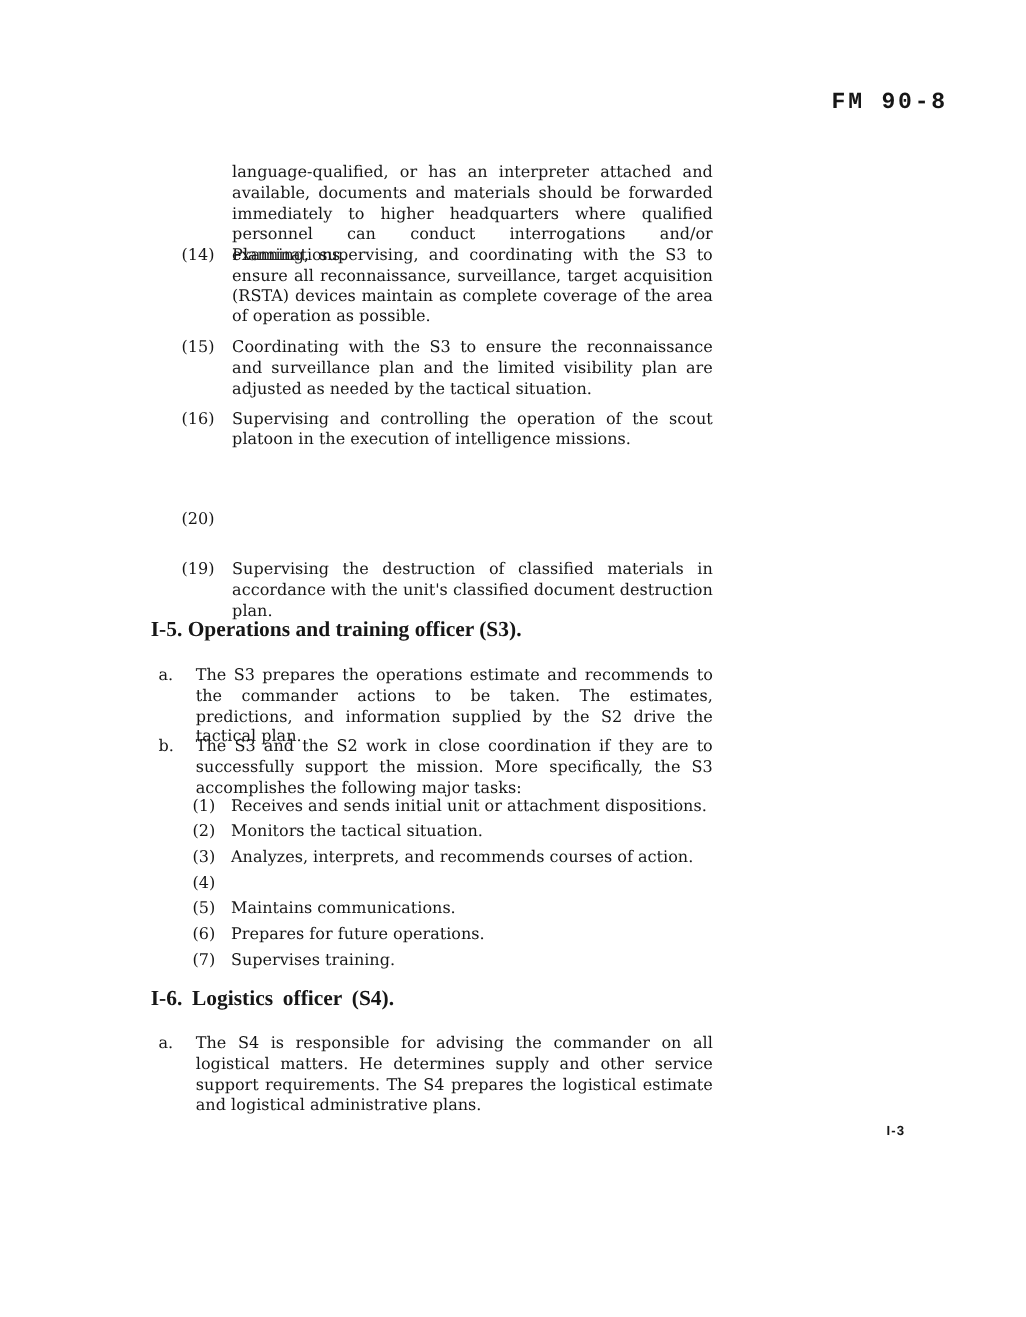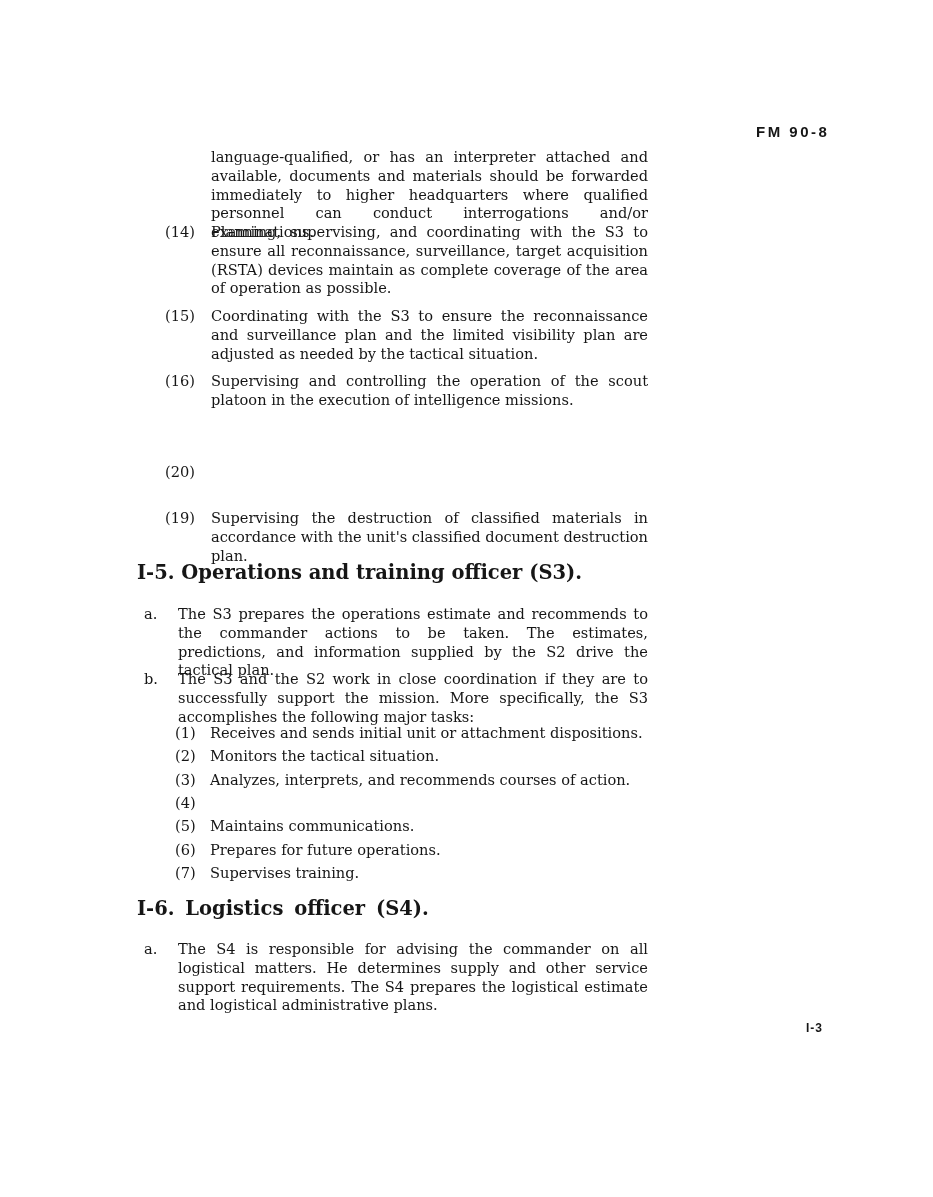--- a/index.html
+++ b/index.html
@@ -7,24 +7,23 @@
     position:relative;
     width:933px;height:1197px;
     margin:0 auto;
     background:#ffffff;
     font-family:"DejaVu Serif","Liberation Serif",serif;
     color:#161616;
     overflow:hidden;
   }
   .hdr{
     position:absolute;top:82px;left:756px;
-    font-family:Liberation Sans, sans-serif;
-    font-weight:bold;font-size:15px;letter-spacing:2.5px;
+    font-family:Liberation Mono, monospace;
+    font-weight:bold;font-size:21px;letter-spacing:2.5px;
     white-space:nowrap;
-    margin-top:41px;
   }
   .ftr{
     position:absolute;top:1021px;left:806px;
     font-family:"Liberation Sans","DejaVu Sans",sans-serif;
     font-weight:bold;font-size:12px;letter-spacing:1px;
     white-space:nowrap;
   }
   .body-text{
     font-size:14.6px;line-height:18.8px;
     text-align:justify;
@@ -46,20 +45,21 @@
     position:absolute;left:175px;
     padding-left:35px;
     font-size:14.6px;line-height:19px;
     white-space:nowrap;
   }
   .task .lbl{position:absolute;left:0;top:0;}
   .heading{
     position:absolute;left:137px;
     font-weight:bold;font-size:19.5px;line-height:24px;
     white-space:nowrap;
+    font-family:Liberation Serif, serif;
   }
   .heading.sp{word-spacing:4px;}
   
   #i14{top:223px}#i15{top:307px}#i16{top:372px}#i17{top:418px}#i18{top:463px}#i19{top:509px}
   #h-i5{top:561px}
   #pa{top:605px}#pb{top:670px}
   #t1{top:723px}#t2{top:746px}#t3{top:770px}#t4{top:793px}#t5{top:816px}#t6{top:840px}#t7{top:863px}
   #h-i6{top:897px}
   #pc{top:940px}
 </style>

